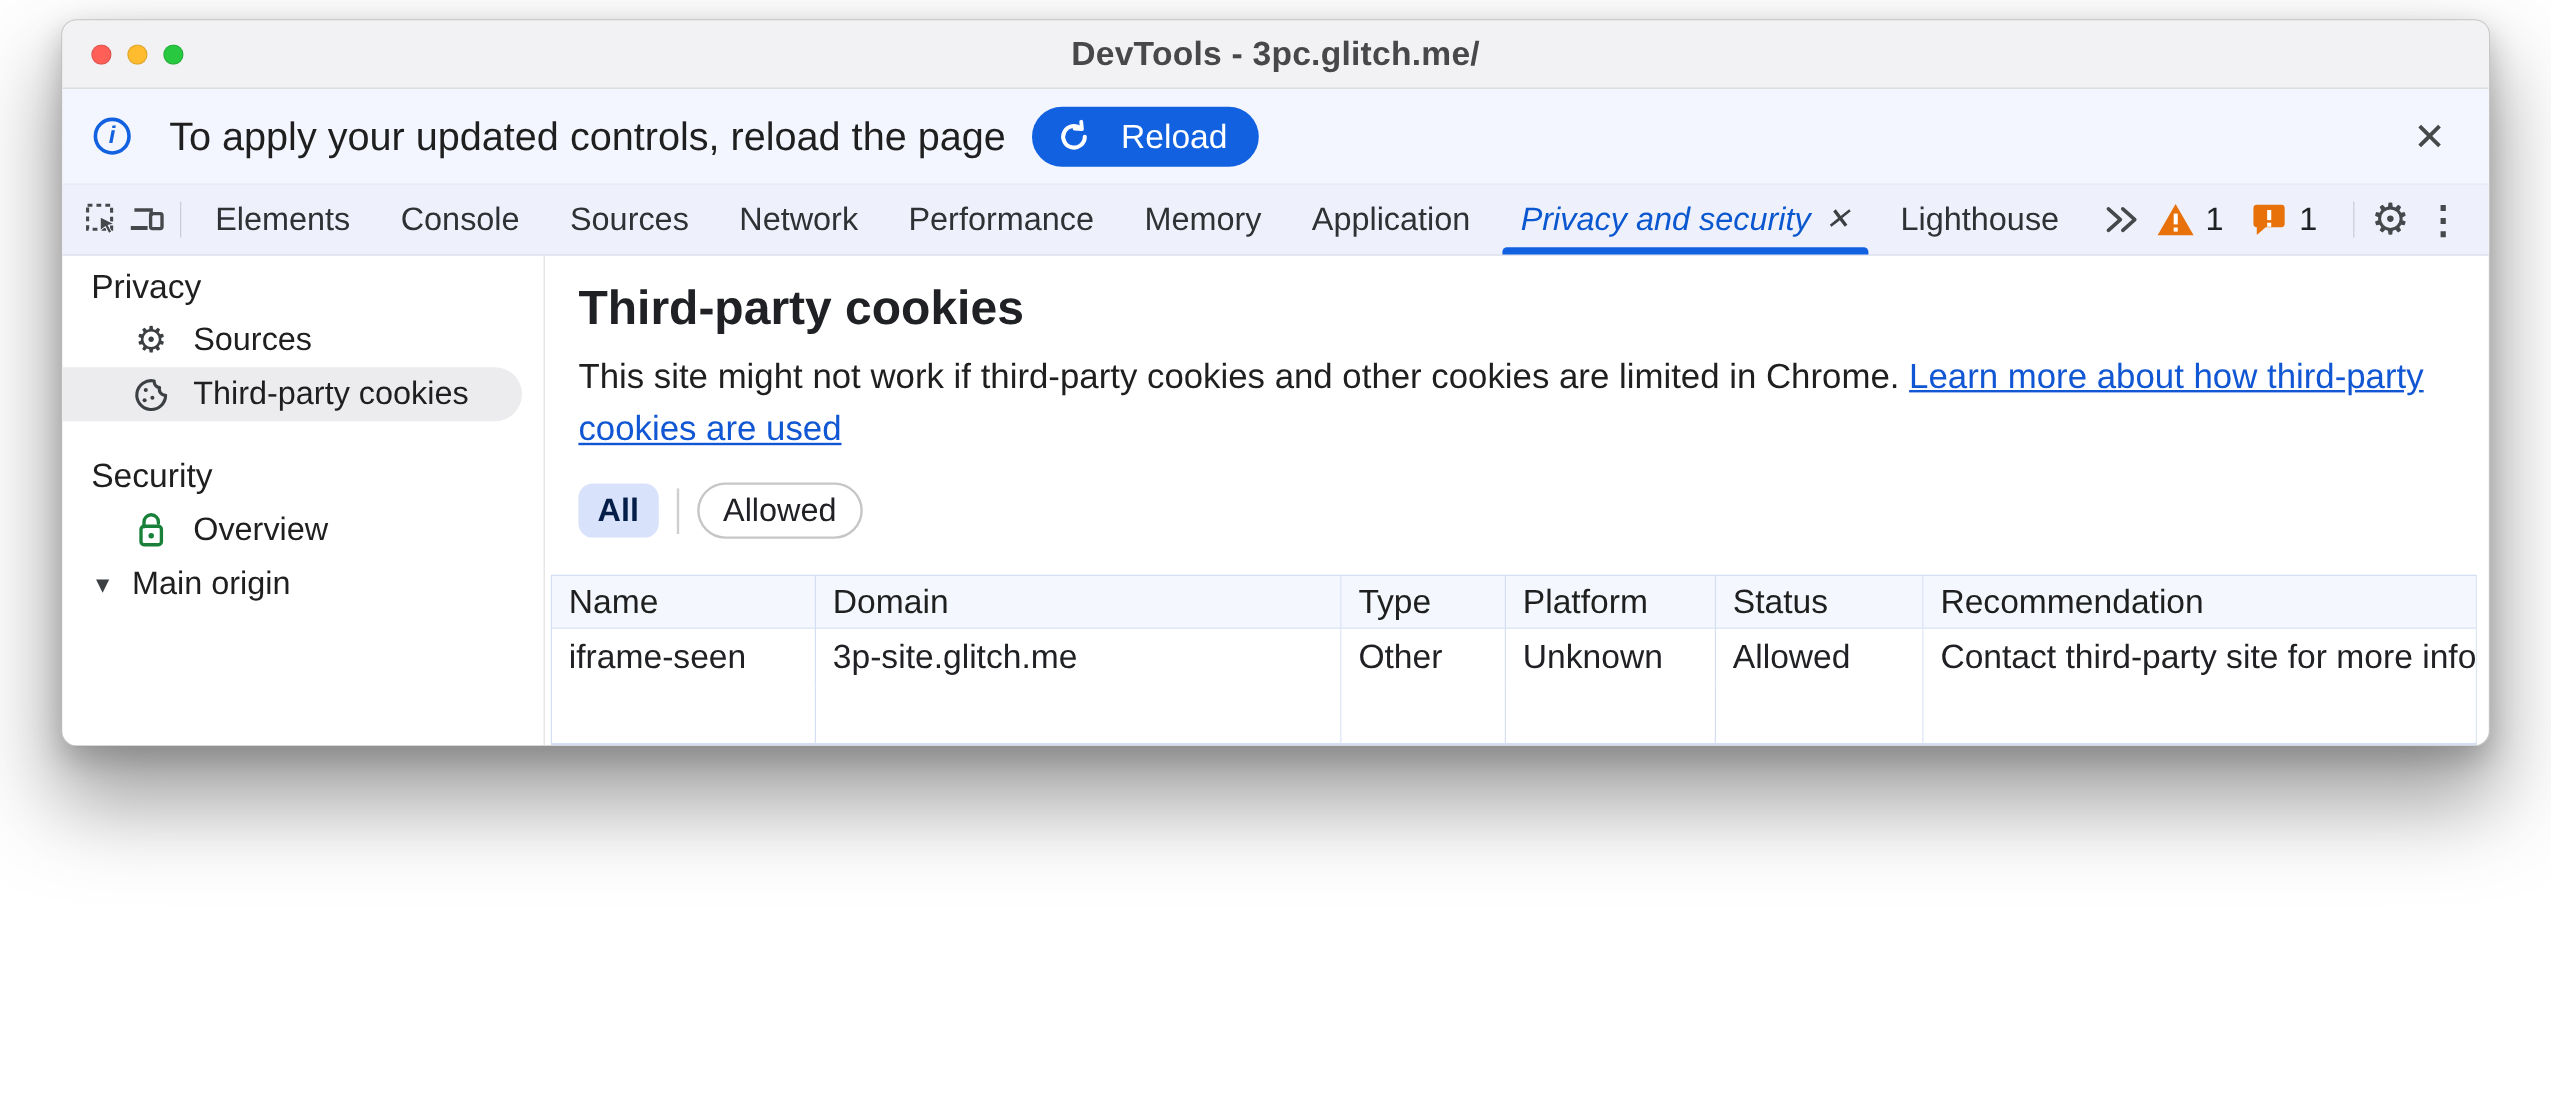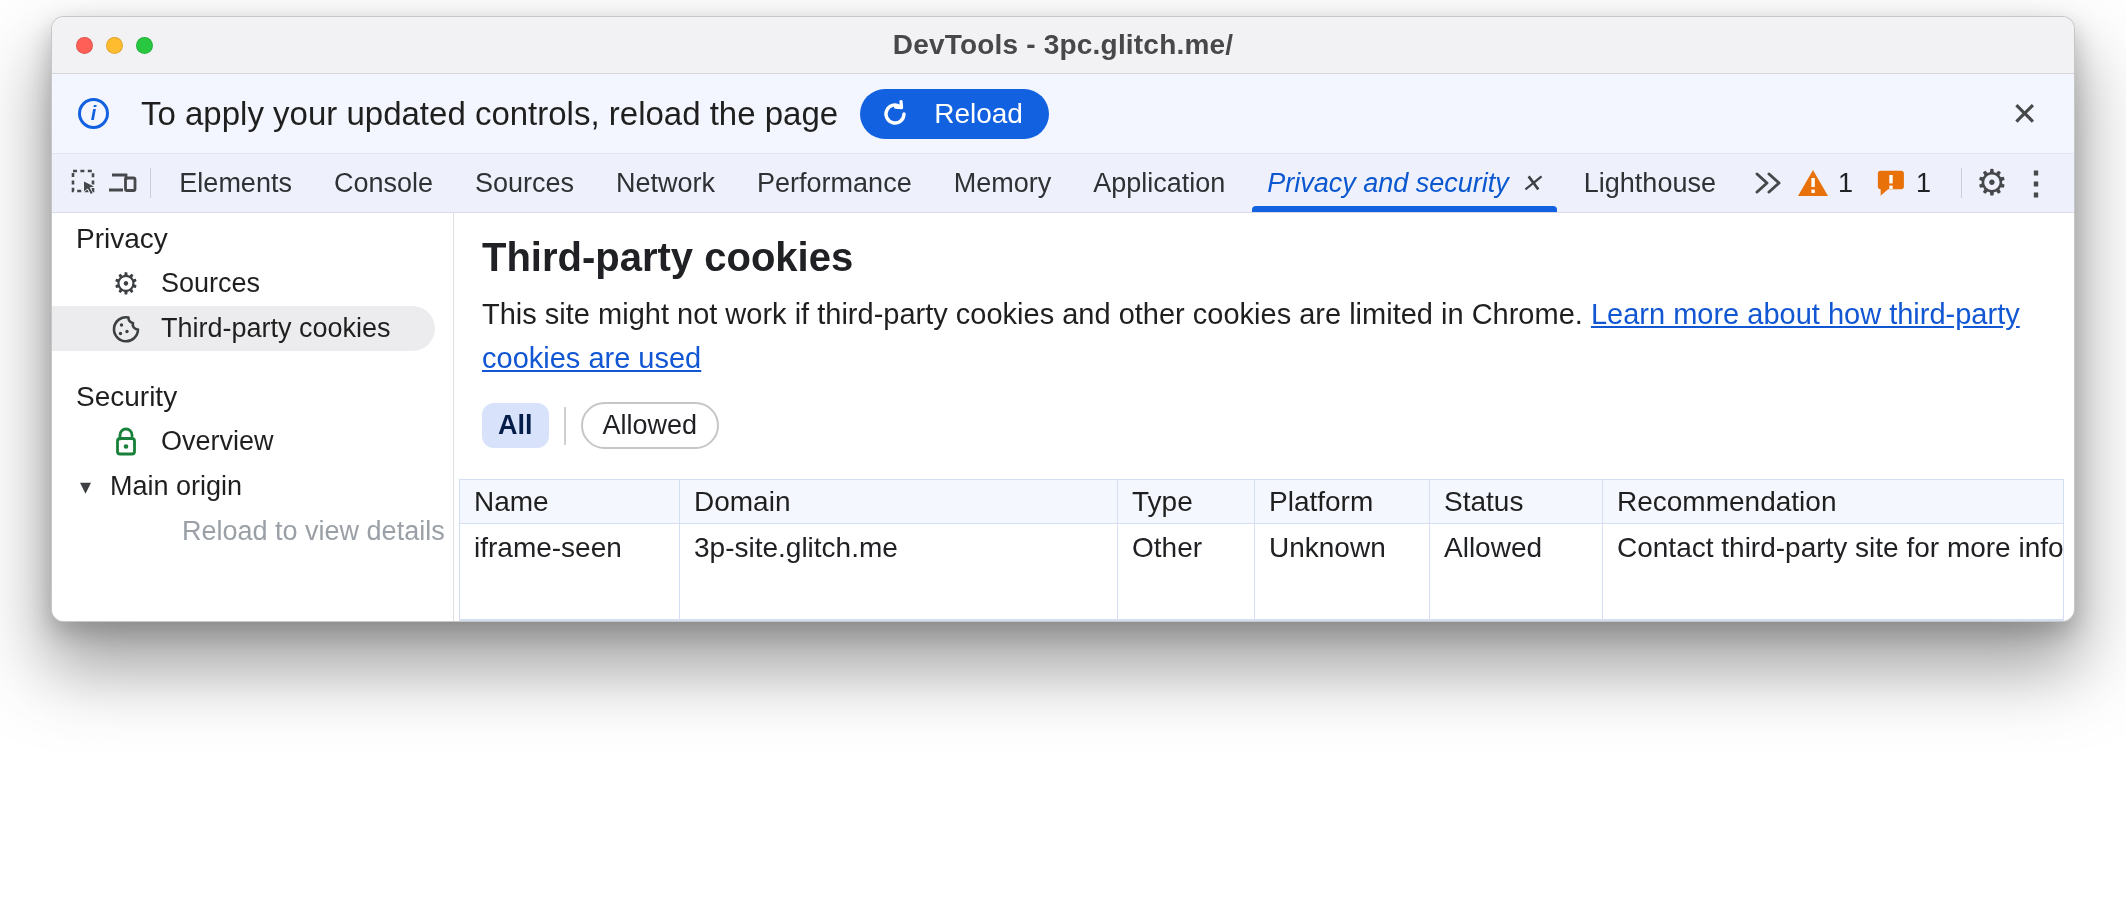--- a/index.html
+++ b/index.html
@@ -276,21 +276,20 @@
           </svg>
         </span>
         <span class="lbl">Overview</span>
       </div>
 
       <div class="side-item">
         <span class="tree-arrow">▾</span>
         <span class="tree-lbl">Main origin</span>
       </div>
 
-      <div class="muted-item">Reload to view details</div>
     </div>
 
     <div class="main">
       <div class="panel-heading">Third-party cookies</div>
       <div class="panel-desc">
         <span>This site might not work if third-party cookies and other cookies are limited in Chrome.</span>
         <a>Learn more about how third-party cookies are used</a>
       </div>
 
       <div class="chips">

